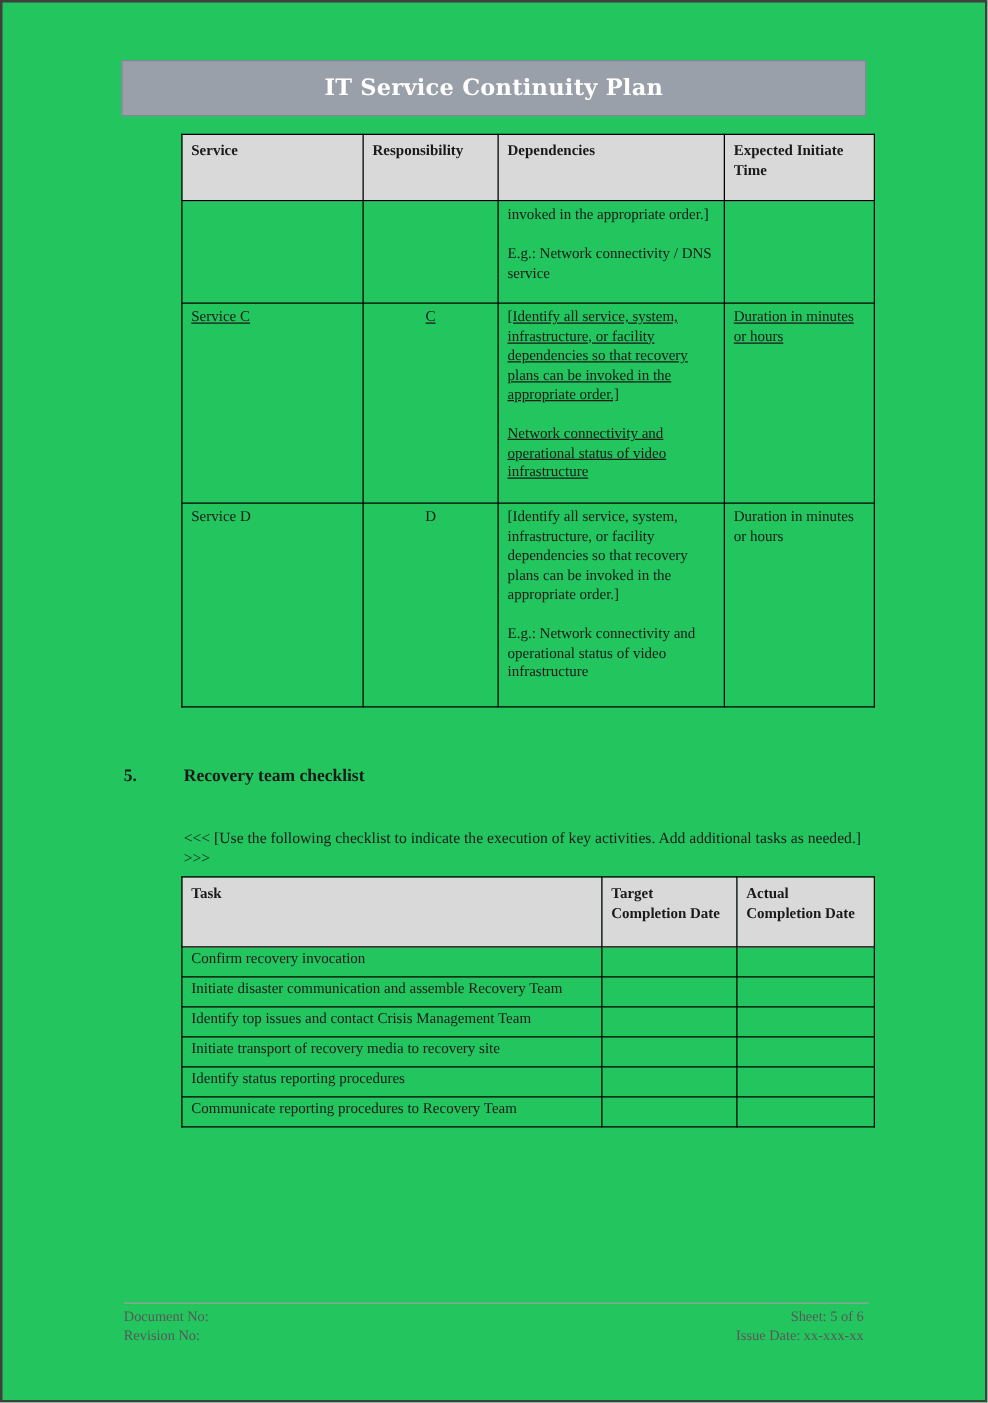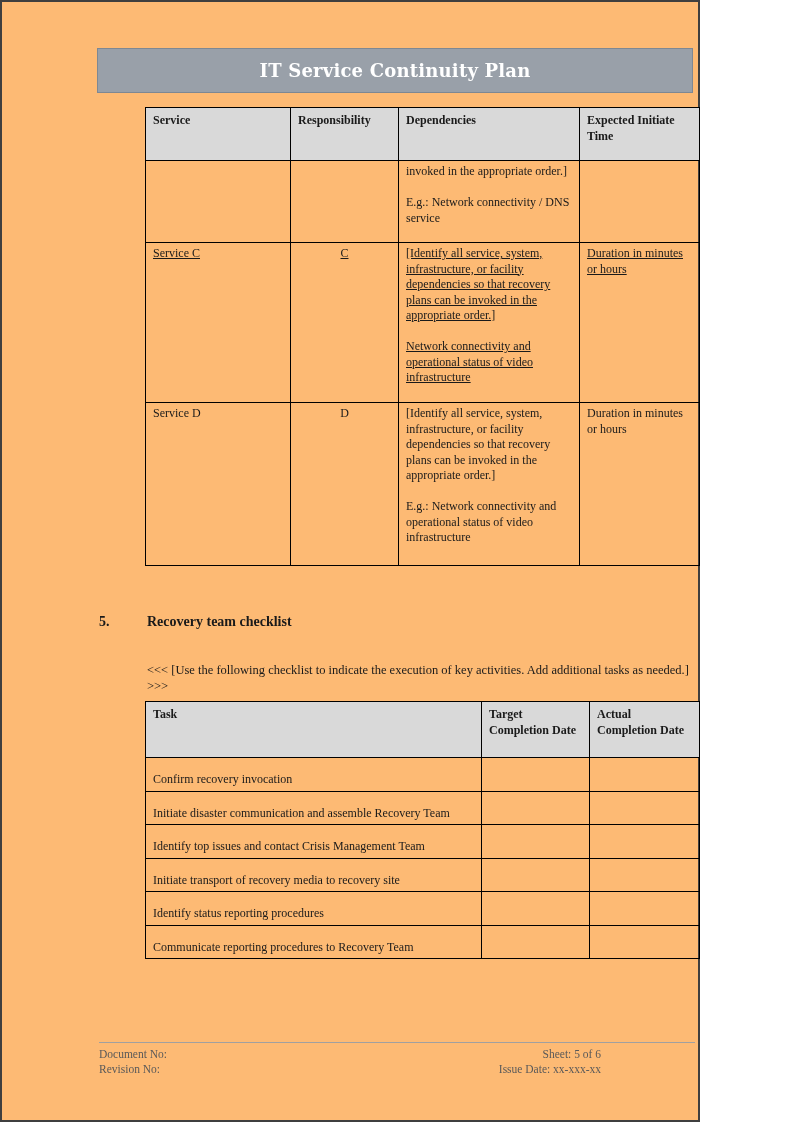--- a/index.html
+++ b/index.html
@@ -1,23 +1,23 @@
 <!DOCTYPE html>
 <html><head>
 <meta charset="utf-8">
 <style>
   * { margin: 0; padding: 0; box-sizing: border-box; }
   html, body { background: #ffffff; }
   body { width: 790px; height: 1122px; position: relative; font-family: "Liberation Serif", serif; color: #1a1a1a; }
 
   .page {
     position: absolute; left: 0; top: 0;
-    width: 700px; height: 1122px;
+    width: 790px; height: 1122px;
     border: 2px solid #3f3f3f;
-    background: #fdba74;
+    background: #22c55e;
   }
 
   
   .banner {
     position: absolute; left: 95px; top: 46px;
     width: 596px; height: 45px;
     background: #99a0a9;
     border: 1px solid #7e8893;
     display: flex; align-items: center; justify-content: center;
   }
@@ -55,21 +55,21 @@
 
   .intro {
     position: absolute; left: 145px; top: 644px; width: 556px;
     font-size: 12.5px; line-height: 16px; margin-top: 16px;
   }
 
   
   .chk-table { position: absolute; left: 143px; top: 699px; width: 554px; }
   .chk-table thead tr { height: 56px; }
   .chk-table tbody tr { height: 24px; }
-  .chk-table tbody td { padding: 14px 7px 3px 7px; }
+  .chk-table tbody td { padding: 1px 7px 3px 7px; }
 
   
   .footer-rule {
     position: absolute; left: 97px; top: 1040px; width: 596px;
     border-top: 1px solid #a0a0a0; height: 0;
   }
   .footer-left, .footer-right {
     position: absolute; top: 1045px;
     font-size: 11.5px; line-height: 15px; color: #595959;
   }

